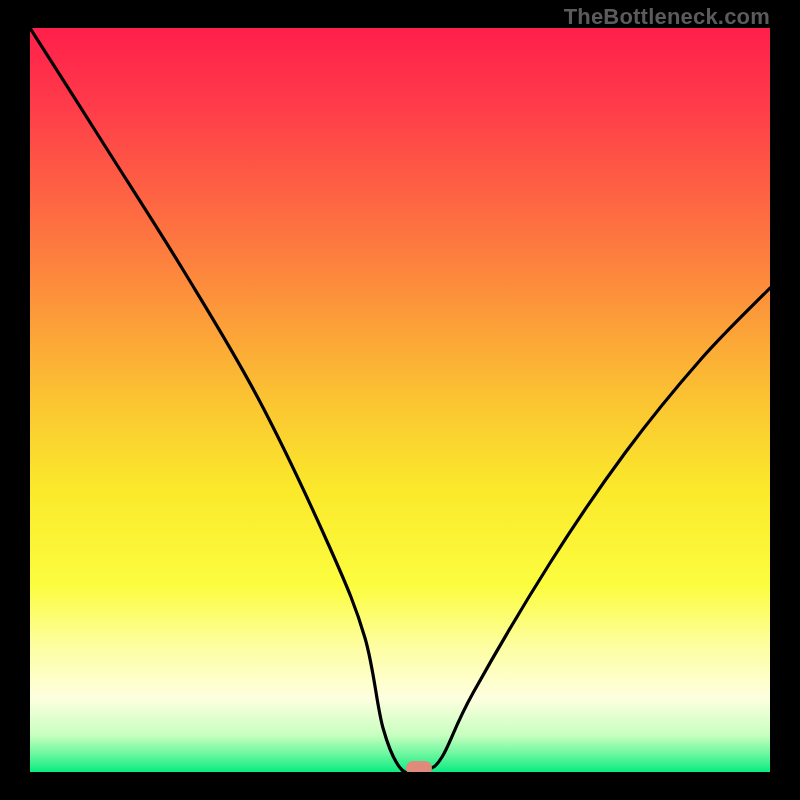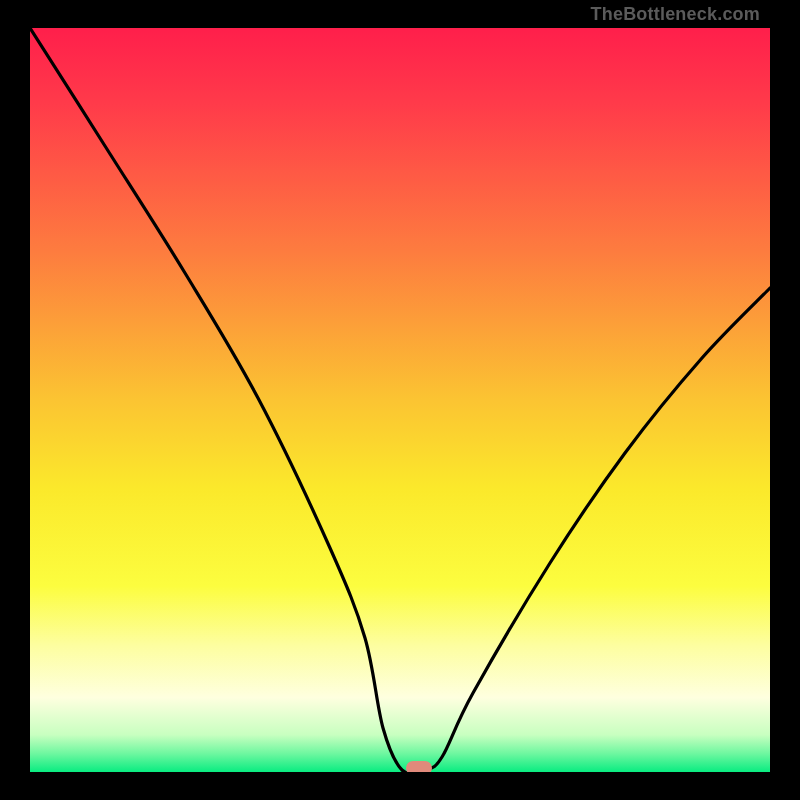--- a/index.html
+++ b/index.html
@@ -27,23 +27,23 @@
     height: 100%;
     overflow: hidden;
   }
   .gradient-bg {
     position: absolute;
     inset: 0;
   }
   .attribution {
     position: absolute;
     top: 4px;
-    right: 40px;
+    right: 30px;
     font-family: Arial, Helvetica, sans-serif;
-    font-size: 18px;
+    font-size: 22px;
     font-weight: 600;
     color: #5b5b5b;
     letter-spacing: 0.2px;
     z-index: 5;
   }
   .curve-svg {
     position: absolute;
     inset: 0;
     z-index: 3;
   }

